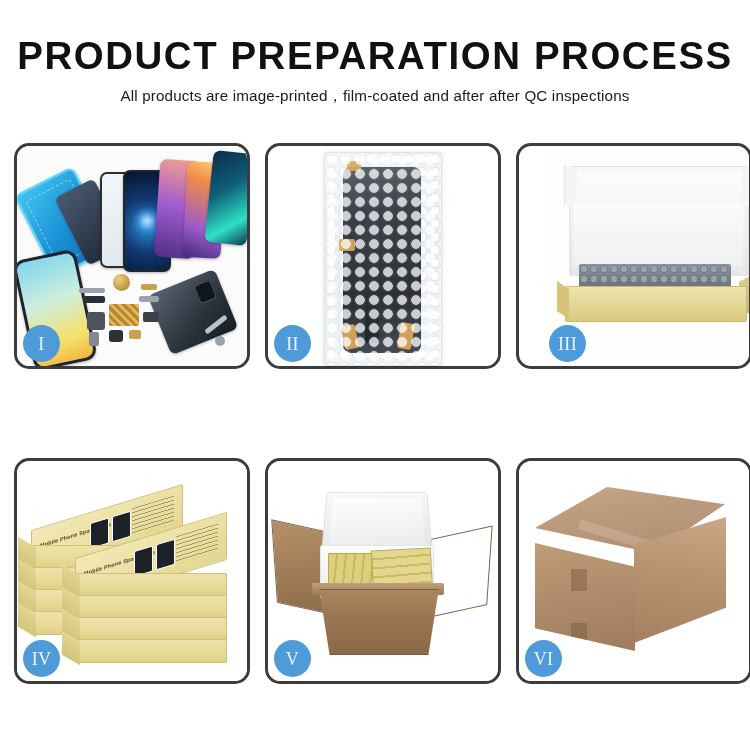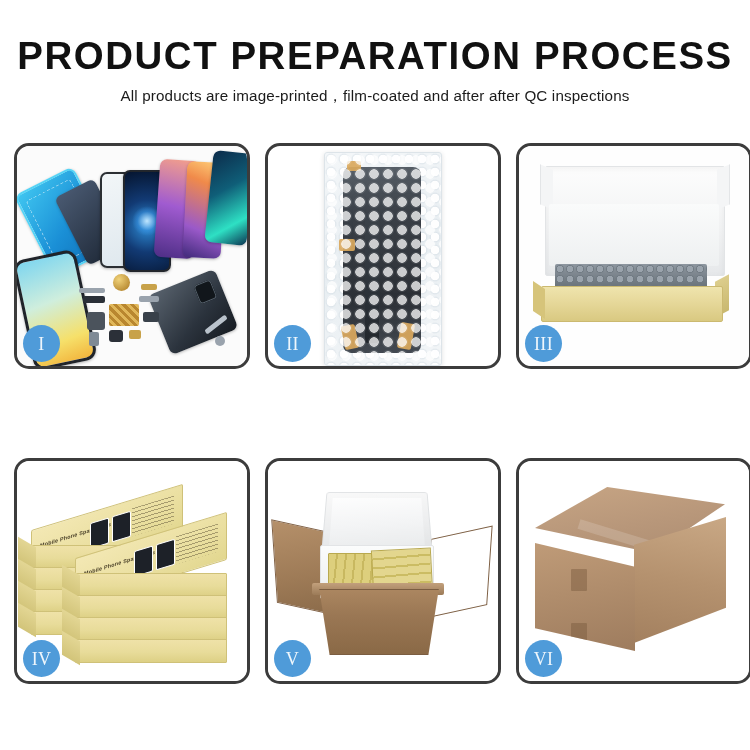--- a/index.html
+++ b/index.html
@@ -175,21 +175,21 @@
   }
   .part.gold { background: #c8a24a; }
   .part.coil {
     background: repeating-linear-gradient(45deg,#b9872f 0 3px,#e0b75a 3px 6px);
   }
   .part.round { border-radius: 50%; background: radial-gradient(circle at 35% 32%, #f0d27a, #a8761e); }
   .part.chip { background: #2b3038; }
   .part.lite { background: #9aa3ad; }
 
   
-  .p2 { background: #ffffff; border-radius: 30px; }
+  .p2 { background: #ffffff; }
   .bubble-bag {
     position: absolute;
     left: 56px; top: 6px; width: 116px; height: 212px;
     background:
       radial-gradient(circle at 6px 6px, rgba(255,255,255,.95) 0 4px, rgba(206,216,224,.45) 4.6px, transparent 6px) 0 0/13px 13px,
       linear-gradient(160deg,#f4f7f9 0%, #e7edf1 50%, #f3f6f8 100%);
     border: 1px solid #dde4e9;
     border-radius: 3px;
     box-shadow: 0 1px 5px rgba(0,0,0,.12);
     overflow: hidden;
@@ -214,21 +214,21 @@
     opacity: .93;
   }
   .bubble-overlay {
     position: absolute; inset: 0;
     background:
       radial-gradient(circle at 7px 7px, rgba(255,255,255,.75) 0 4.5px, rgba(255,255,255,.14) 5px, transparent 6.5px) 0 0/14px 14px;
     pointer-events: none;
   }
 
   
-  .p3 { background: #fefefe; }
+  .p3 { background: #fefefe; margin-left: 24px; }
   .box3-lid {
     position: absolute;
     left: 26px; top: 20px; width: 178px; height: 108px;
     background: linear-gradient(180deg,#fdfdfd 0%, #f1f2f3 60%, #e6e8ea 100%);
     border: 1px solid #e2e4e6;
     border-radius: 2px;
     box-shadow: inset 0 2px 6px rgba(0,0,0,.05);
   }
   .box3-lid::before{
     content:""; position:absolute; left:-6px; top:0; width:12px; height:40px;

